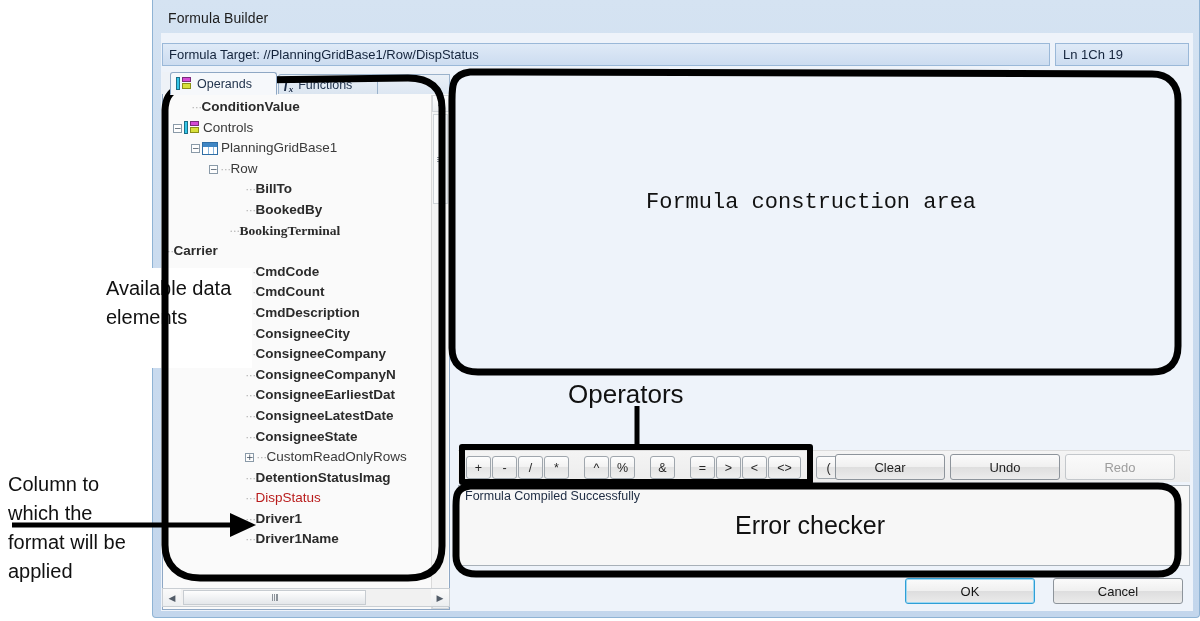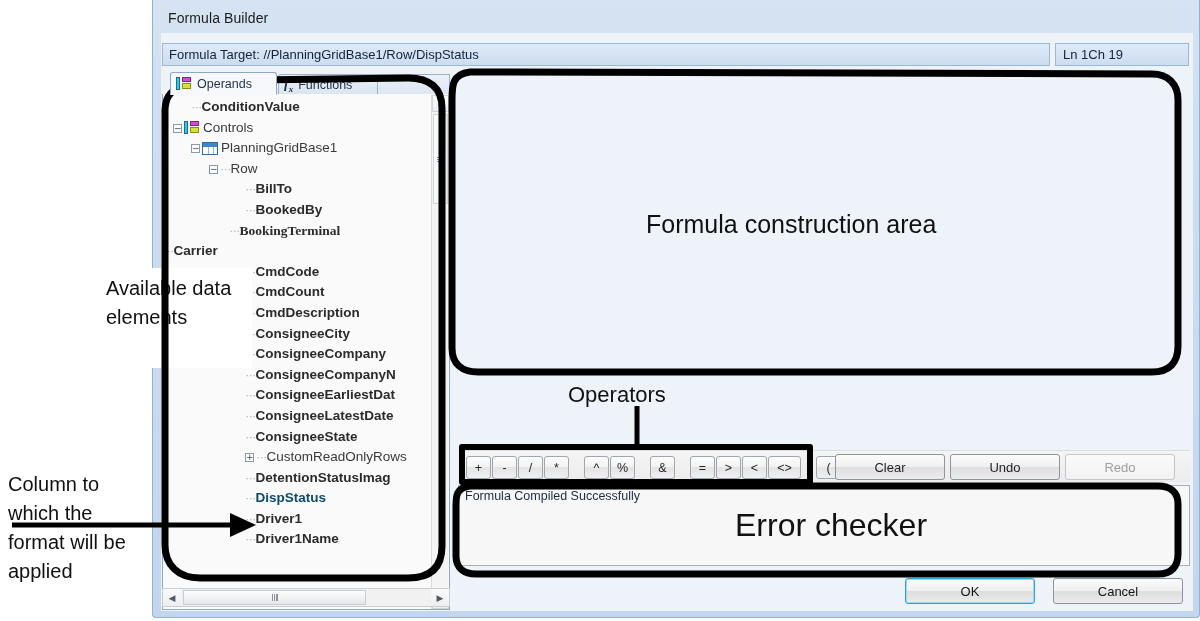--- a/index.html
+++ b/index.html
@@ -112,21 +112,21 @@
   }
   .node{
     height:20.6px;line-height:20.6px;
     font-size:13.5px;
     color:#2b2b2b;
     white-space:nowrap;
     position:relative;
   }
   .node .nm{font-weight:bold;}
   .node.plain .nm{font-weight:normal;color:#3a3a3a;}
-  .node.dim .nm{font-weight:bold;color:#0c4a6e;}
+  .node.dim .nm{font-weight:normal;color:#b91c1c;}
   .dash{color:#b9b9b9;font-weight:normal;letter-spacing:-1px;}
   .exp{
     display:inline-block;width:9px;height:9px;line-height:7px;text-align:center;
     border:1px solid #8a9aa8;background:#fdfdfd;color:#3c4c5c;font-size:9px;
     font-family:"DejaVu Sans",sans-serif;vertical-align:middle;margin-right:2px;
     box-sizing:border-box;
   }
   .ico-ctrl{display:inline-block;width:16px;height:12px;position:relative;vertical-align:middle;margin-right:3px;}
   .ico-ctrl i{position:absolute;display:block;}
   .ico-ctrl .c1{left:0;top:-1px;width:4px;height:13px;background:#35c6e8;border:1px solid #1a6f88;box-sizing:border-box;}
@@ -244,23 +244,23 @@
   }
   .dlgbtn.secondary{left:1053px;}
 
   
   .anno{
     position:absolute;font-size:20px;color:#111;line-height:29px;
     font-family:"Liberation Sans",sans-serif;
   }
   .anno-avail{left:106px;top:274px;width:140px;}
   .anno-col{left:8px;top:470px;width:130px;}
-  .anno-fca{left:646px;top:210px;font-size:25px;}
-  .anno-ops{left:568px;top:380px;font-size:22px;}
-  .anno-err{left:735px;top:511px;font-size:32px;}
+  .anno-fca{left:646px;top:188px;font-size:22px;font-family:Liberation Mono, monospace;}
+  .anno-ops{left:568px;top:380px;font-size:26px;}
+  .anno-err{left:735px;top:511px;font-size:25px;}
 
   svg.overlay{position:absolute;left:0;top:0;width:1200px;height:621px;pointer-events:none;}
 
   
   .mask{position:absolute;background:#ffffff;}
 </style>
 </head>
 <body>
 
 <div class="root">

